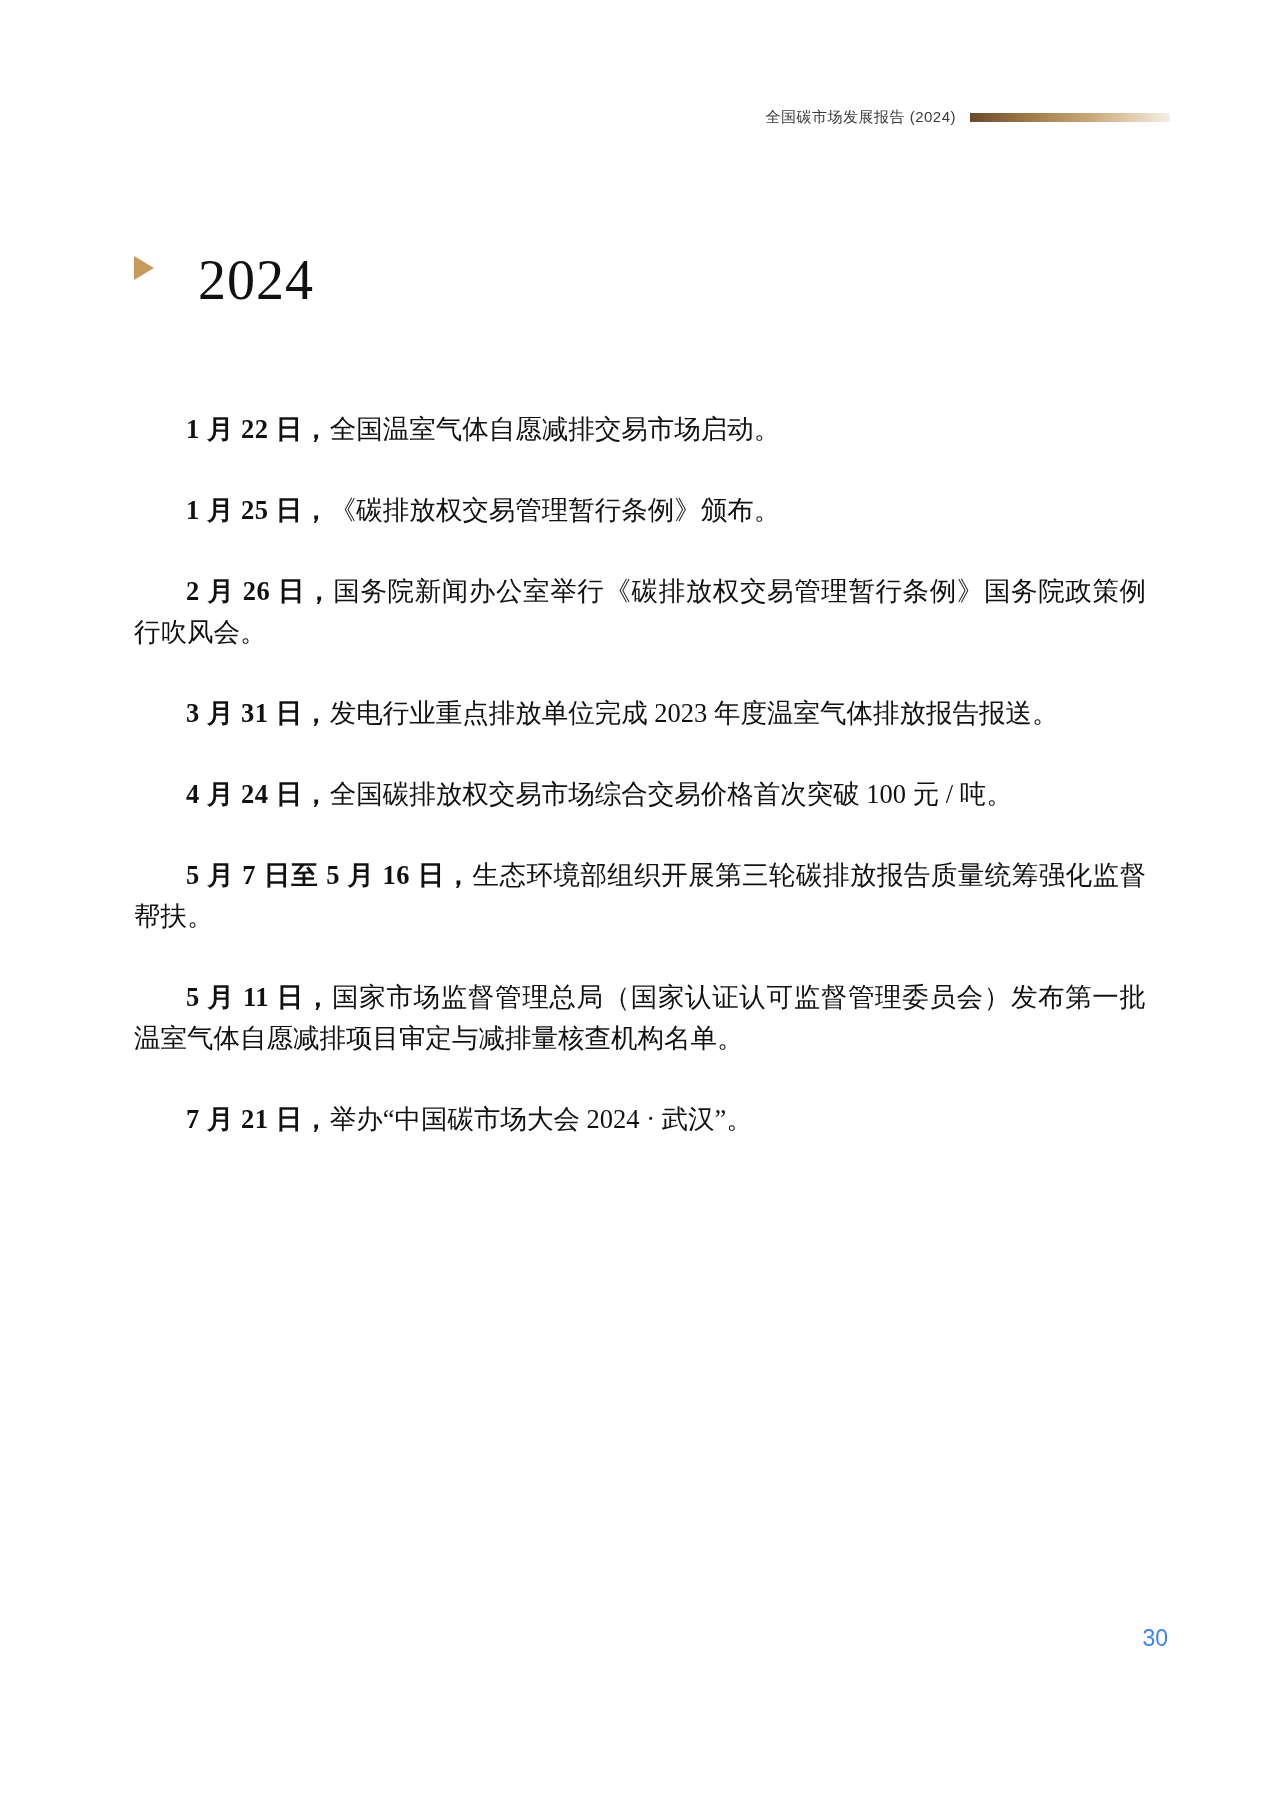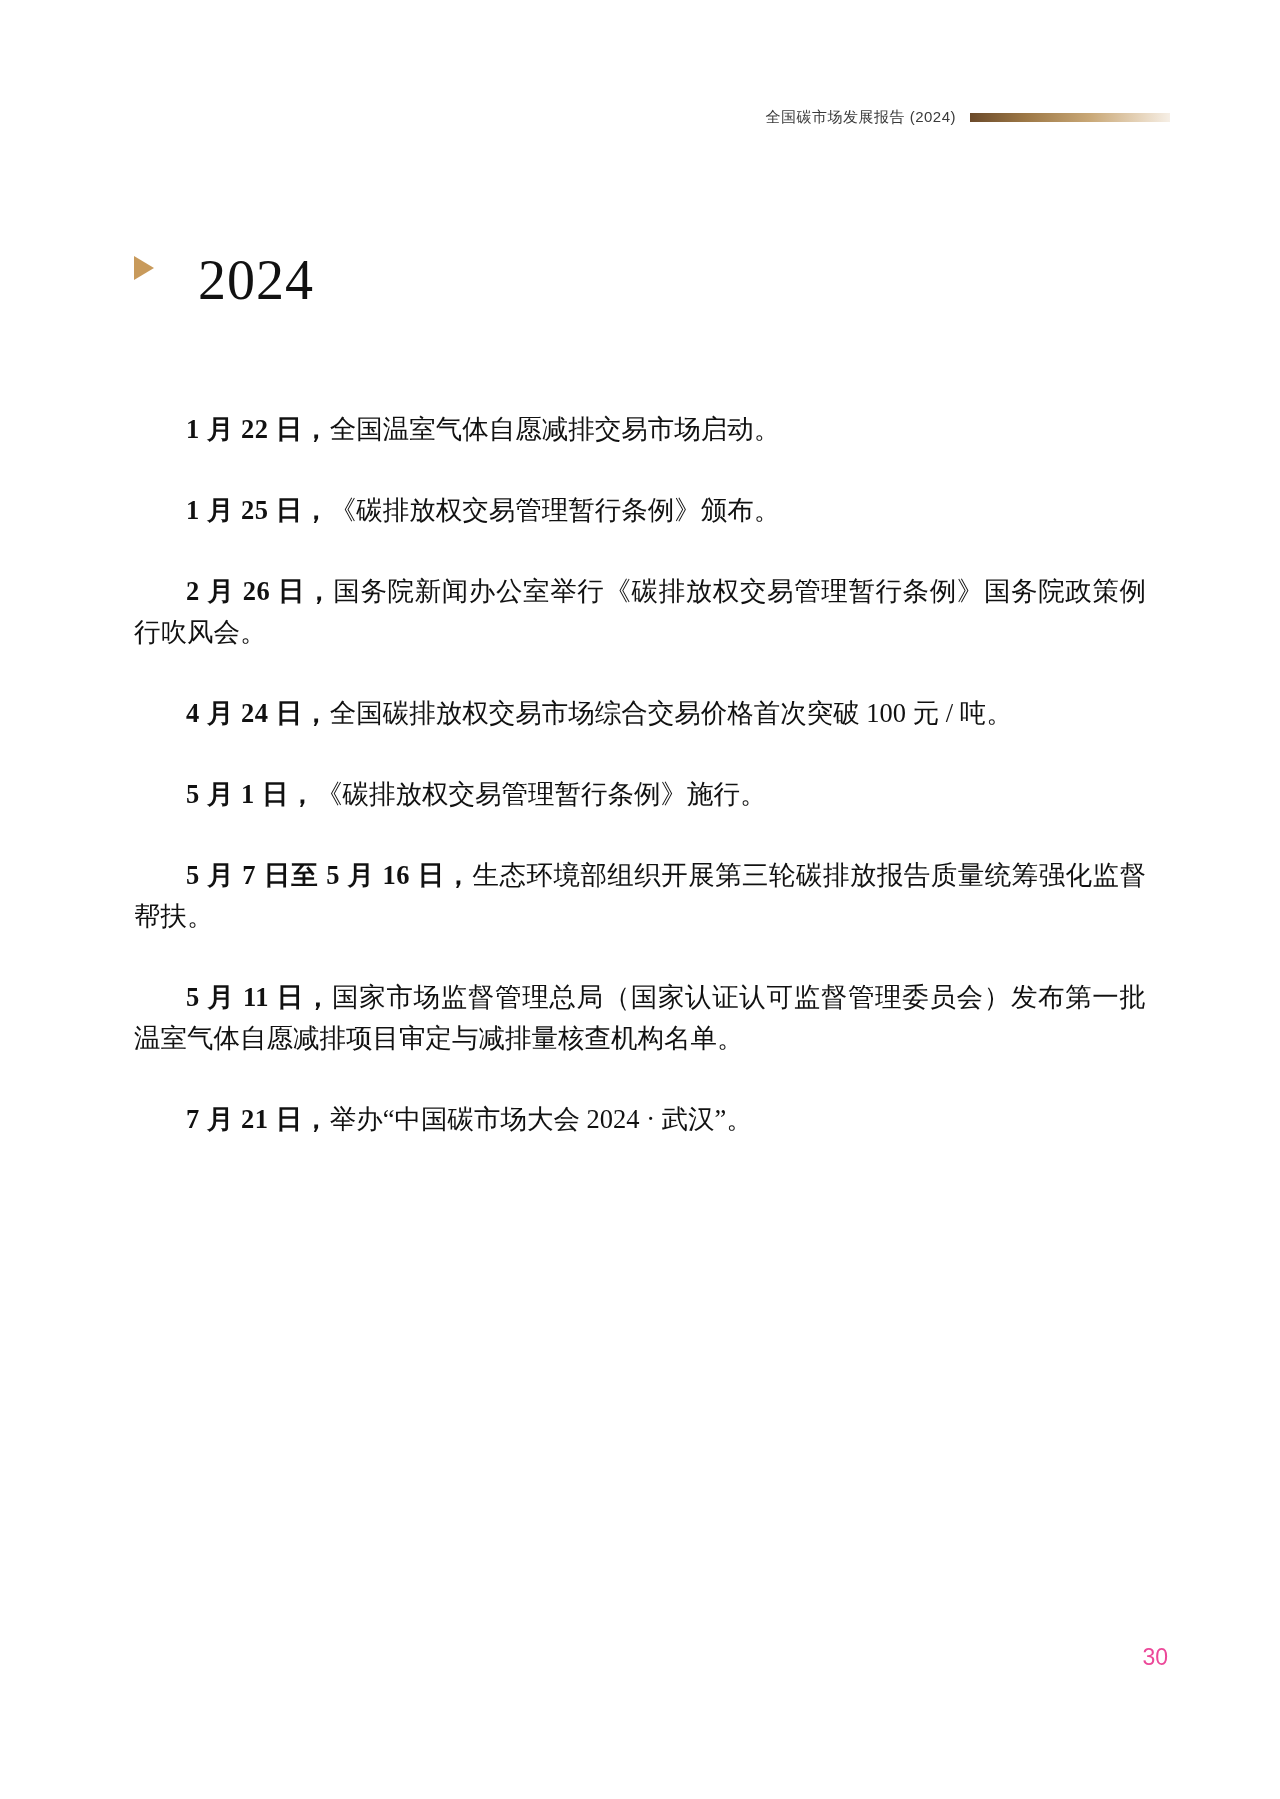--- a/index.html
+++ b/index.html
@@ -96,24 +96,24 @@
   }
   .entry .date {
     font-weight: bold;
     letter-spacing: 0.5px;
   }
 
   
   .page-number {
     position: absolute;
     right: 112px;
-    bottom: 128px;
+    bottom: 147px;
     font-family: "Liberation Sans", "DejaVu Sans", sans-serif;
     font-size: 23px;
-    color: #ec4899;
+    color: #3b82f6;
   }
 </style>
 </head>
 <body>
 
 <div class="page">
 
   <div class="running-header">
     <span class="hdr-text">全国碳市场发展报告 (2024)</span>
     <span class="hdr-rule"></span>
@@ -131,28 +131,28 @@
     </p>
 
     <p class="entry">
       <span class="indent"></span><span class="date">1 月 25 日，</span><span class="body">《碳排放权交易管理暂行条例》颁布。</span>
     </p>
 
     <p class="entry">
       <span class="indent"></span><span class="date">2 月 26 日，</span><span class="body">国务院新闻办公室举行《碳排放权交易管理暂行条例》国务院政策例行吹风会。</span>
     </p>
 
+    <p class="entry">
+      <span class="indent"></span><span class="date">3 月 31 日，</span><span class="body">发电行业重点排放单位完成 2023 年度温室气体排放报告报送。</span>
+    </p>
 
     <p class="entry">
       <span class="indent"></span><span class="date">4 月 24 日，</span><span class="body">全国碳排放权交易市场综合交易价格首次突破 100 元 / 吨。</span>
     </p>
 
-    <p class="entry">
-      <span class="indent"></span><span class="date">5 月 1 日，</span><span class="body">《碳排放权交易管理暂行条例》施行。</span>
-    </p>
 
     <p class="entry">
       <span class="indent"></span><span class="date">5 月 7 日至 5 月 16 日，</span><span class="body">生态环境部组织开展第三轮碳排放报告质量统筹强化监督帮扶。</span>
     </p>
 
     <p class="entry">
       <span class="indent"></span><span class="date">5 月 11 日，</span><span class="body">国家市场监督管理总局（国家认证认可监督管理委员会）发布第一批温室气体自愿减排项目审定与减排量核查机构名单。</span>
     </p>
 
 

